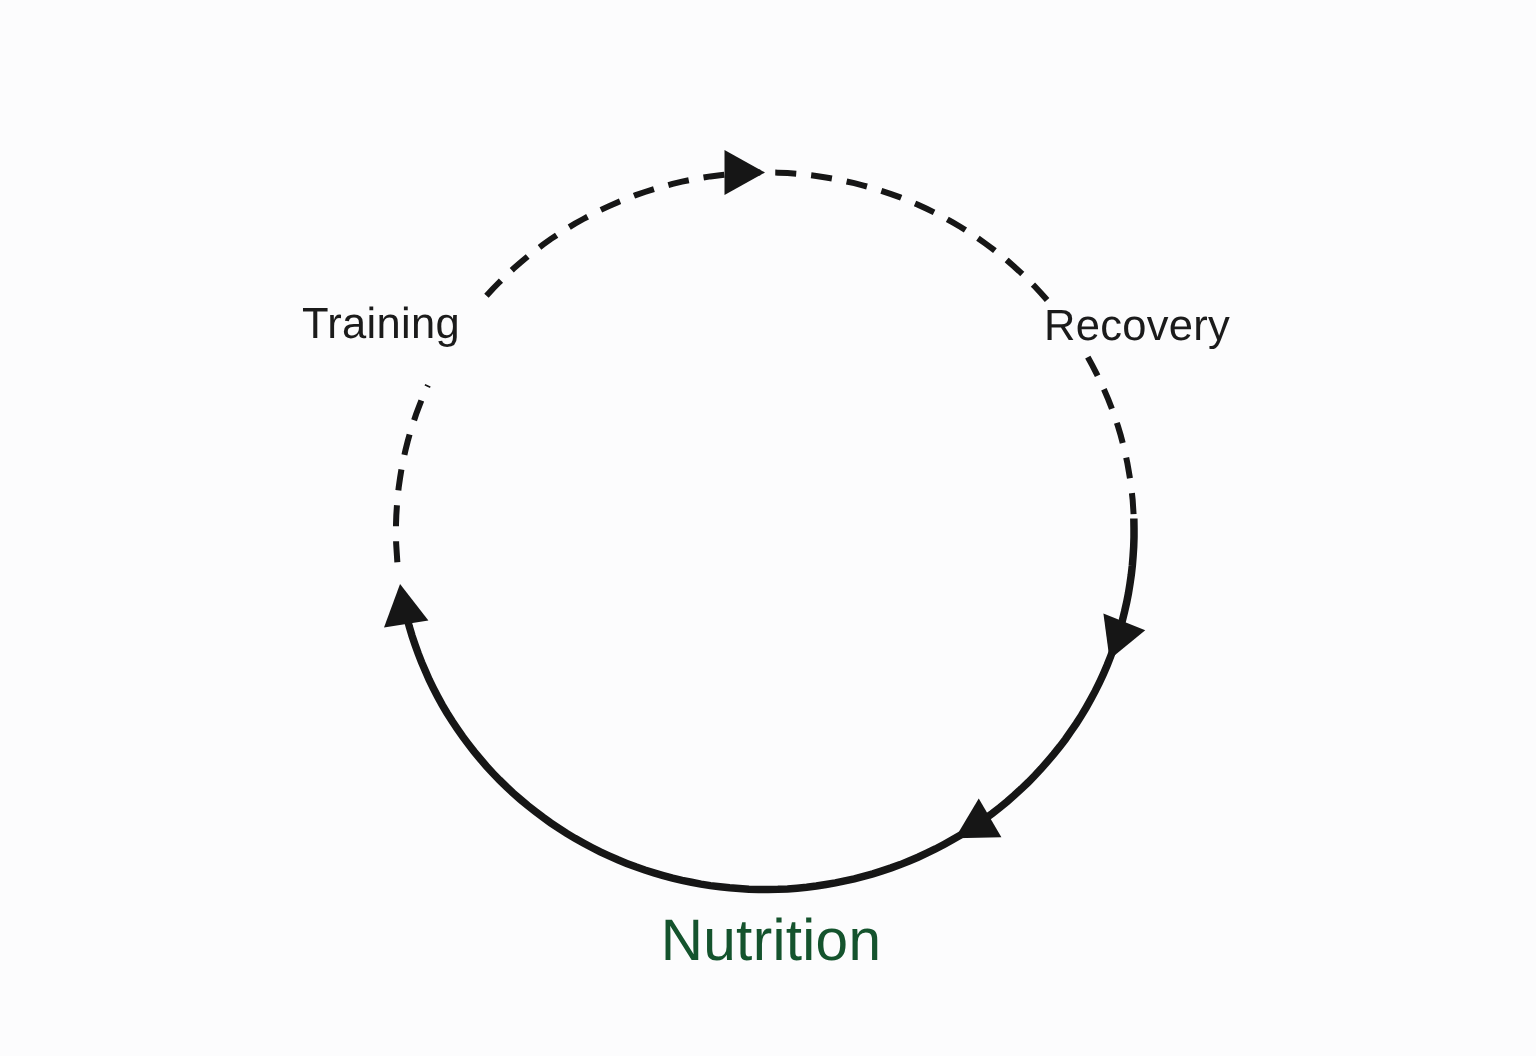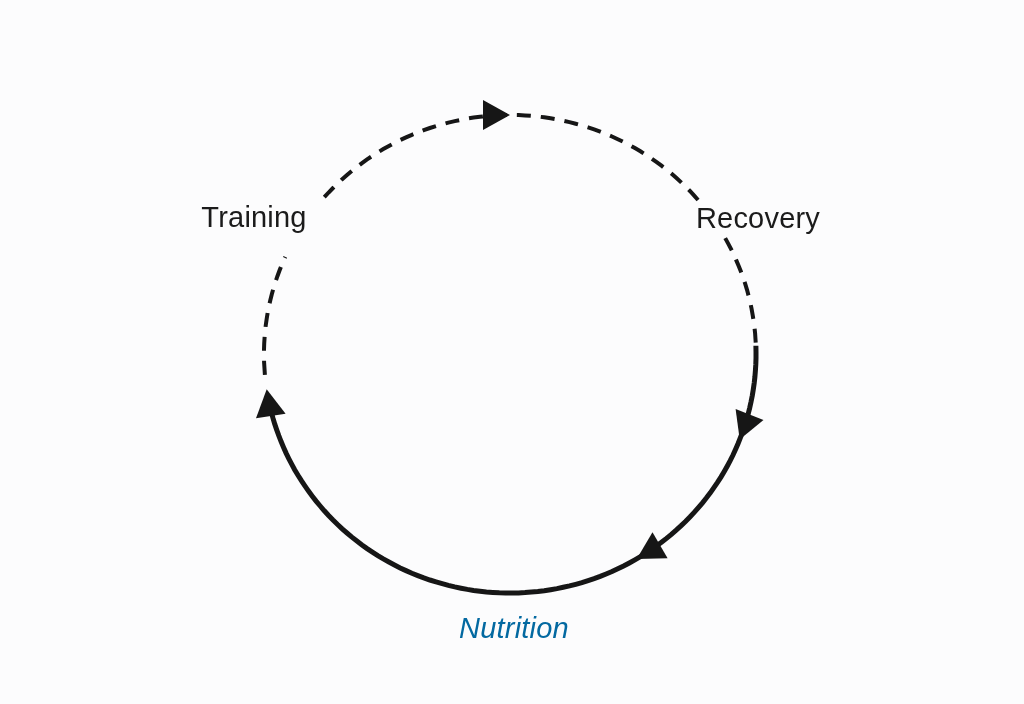--- a/index.html
+++ b/index.html
@@ -47,14 +47,14 @@
       <path d="M264.9 374.8 L 264.5 368.6 L 264.1 362.3 L 264.0 356.1 L 264.0 349.8 L 264.2 343.6 L 264.6 337.3 L 265.1 331.1 L 265.8 324.9 L 266.7 318.7 L 267.7 312.5 L 268.9 306.4 L 270.3 300.2 L 271.8 294.2 L 273.5 288.1 L 275.4 282.1 L 277.4 276.2 L 279.6 270.3 L 281.9 264.5 L 284.4 258.7 L 285.3 256.8" class="arc-path dashed" stroke="#161616" stroke-width="4" stroke-dasharray="14 10"></path>
       <path d="M324.3 197.2 L 328.6 192.5 L 333.0 188.0 L 337.6 183.5 L 342.2 179.2 L 347.0 175.0 L 351.9 170.9 L 356.9 167.0 L 362.0 163.1 L 367.1 159.4 L 372.4 155.9 L 377.8 152.4 L 383.3 149.1 L 388.9 146.0 L 394.5 143.0 L 400.2 140.1 L 406.0 137.4 L 411.9 134.8 L 417.8 132.4 L 423.8 130.1 L 429.9 128.0 L 436.0 126.1 L 442.2 124.3 L 448.4 122.6 L 454.7 121.1 L 461.0 119.8 L 467.3 118.6 L 473.6 117.6 L 480.0 116.8 L 486.4 116.1 L 492.8 115.6 L 499.3 115.2 L 505.7 115.0 L 512.1 115.0 L 518.6 115.1 L 525.0 115.4 L 531.4 115.9 L 537.8 116.5 L 544.2 117.3 L 550.6 118.3 L 556.9 119.4 L 563.2 120.7 L 569.5 122.1 L 575.7 123.7 L 581.9 125.4 L 588.1 127.4 L 594.1 129.4 L 600.2 131.6 L 606.1 134.0 L 612.0 136.5 L 617.8 139.2 L 623.6 142.0 L 629.3 145.0 L 634.9 148.1 L 640.4 151.3 L 645.8 154.7 L 651.1 158.2 L 656.3 161.9 L 661.5 165.7 L 666.5 169.6 L 671.4 173.6 L 676.2 177.8 L 680.9 182.1 L 685.5 186.5 L 689.9 191.0 L 694.2 195.6 L 698.4 200.4 L 701.2 203.6" class="arc-path dashed" stroke="#161616" stroke-width="4" stroke-dasharray="14 10"></path>
       <path d="M725.2 238.1 L 728.2 243.6 L 731.1 249.2 L 733.9 254.9 L 736.4 260.6 L 738.9 266.4 L 741.2 272.3 L 743.3 278.2 L 745.3 284.1 L 747.1 290.1 L 748.7 296.2 L 750.2 302.3 L 751.5 308.4 L 752.6 314.6 L 753.6 320.7 L 754.4 326.9 L 755.1 333.2 L 755.5 339.4 L 755.9 345.7" class="arc-path dashed" stroke="#161616" stroke-width="4" stroke-dasharray="14 10"></path>
       <polygon points="510.0,115.0 483.0,130.0 483.0,100.0" fill="#161616" class="arrow-head"></polygon>
       <polygon points="739.7,439.6 735.6,409.0 763.5,420.1" fill="#161616" class="arrow-head"></polygon>
       <polygon points="636.7,558.9 652.5,532.3 667.6,558.2" fill="#161616" class="arrow-head"></polygon>
       <polygon points="266.7,389.3 285.6,413.7 256.0,418.3" fill="#161616" class="arrow-head"></polygon>
     </svg>
     <div class="cycle-label" style="left: 254px; top: 217px; color: rgb(27, 27, 27); font-size: 29px;">Training</div>
     <div class="cycle-label" style="left: 758px; top: 218px; color: rgb(27, 27, 27); font-size: 29px; text-align: center;">Recovery</div>
-    <div class="cycle-label" style="left: 514px; top: 628px; color: #0369a1; font-size: 29px; font-style: italic;">Nutrition</div>
+    <div class="cycle-label" style="left: 514px; top: 628px; color: #14532d; font-size: 39px;">Nutrition</div>
   </div>
 
 </body></html>

